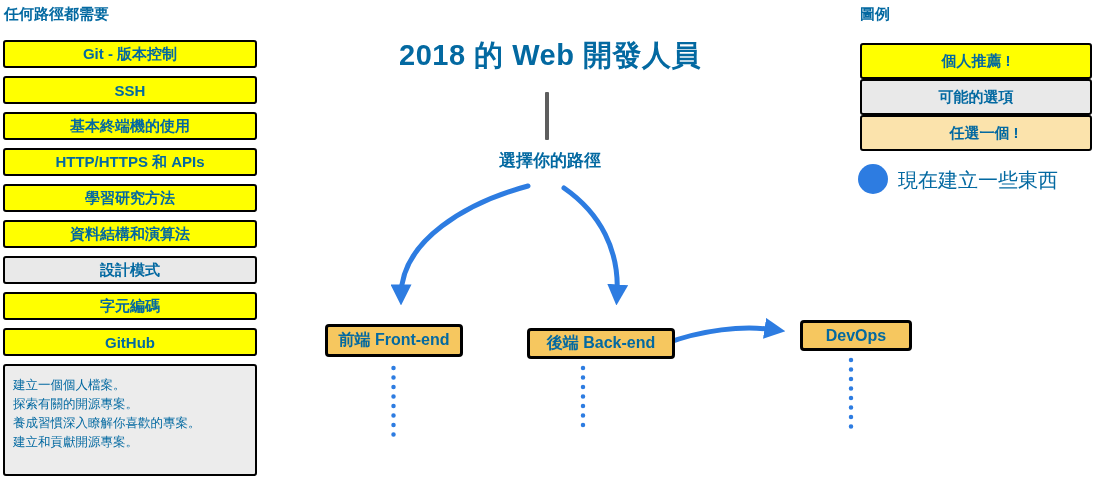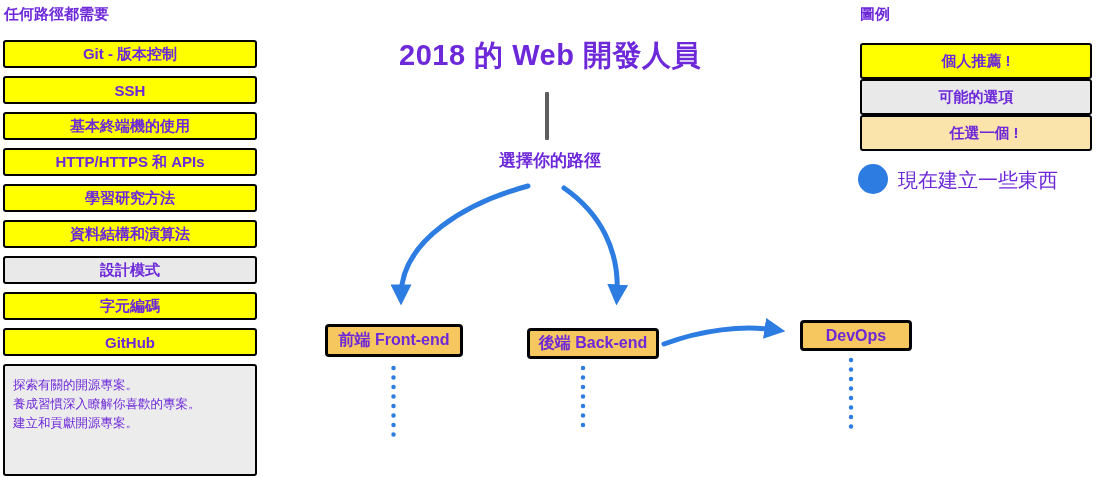--- a/index.html
+++ b/index.html
@@ -2,21 +2,21 @@
 <html><head>
 <meta charset="utf-8">
 <style>
   * { margin:0; padding:0; box-sizing:border-box; }
   html,body { background:#fff; }
   .canvas {
     position:relative;
     width:1099px; height:478px;
     background:#ffffff;
     font-family:"Liberation Sans", sans-serif;
-    color:#6d28d9;
+    color:#0369a1;
     overflow:hidden;
   }
   
   .left-col { position:absolute; left:3px; top:5px; width:254px; }
   .panel-header {
     font-size:15px; font-weight:bold; height:18px; margin-bottom:17px; padding-left:1px;
   }
   .skill-box {
     height:28px; border:2.5px solid #000; border-radius:3px; margin-bottom:8px;
     display:flex; align-items:center; justify-content:center;
@@ -40,21 +40,21 @@
   .subtitle {
     position:absolute; left:445px; top:149px; width:210px;
     text-align:center; font-size:17px; font-weight:bold;
   }
   .node {
     position:absolute; background:#f6c75f; border:3px solid #000; border-radius:4px;
     display:flex; align-items:center; justify-content:center;
     font-size:16px; font-weight:bold;
   }
   .node-frontend { left:325px; top:324px; width:138px; height:33px; }
-  .node-backend  { left:527px; top:328px; width:132px; height:31px; }
+  .node-backend  { left:527px; top:328px; width:148px; height:31px; }
   .node-devops   { left:800px; top:320px; width:112px; height:31px; }
   
   .legend-header { position:absolute; left:860px; top:5px; font-size:15px; font-weight:bold; }
   .legend-box {
     position:absolute; left:860px; width:232px; height:36px;
     border:2.5px solid #000; border-radius:3px;
     display:flex; align-items:center; justify-content:center;
     font-size:15px; font-weight:bold;
   }
   .legend-yellow { top:43px;  background:#ffff00; }
@@ -94,20 +94,21 @@
     <div class="skill-box">Git - 版本控制</div>
     <div class="skill-box">SSH</div>
     <div class="skill-box">基本終端機的使用</div>
     <div class="skill-box">HTTP/HTTPS 和 APIs</div>
     <div class="skill-box">學習研究方法</div>
     <div class="skill-box">資料結構和演算法</div>
     <div class="skill-box gray">設計模式</div>
     <div class="skill-box">字元編碼</div>
     <div class="skill-box">GitHub</div>
     <div class="github-notes">
+      <div>建立一個個人檔案。</div>
       <div>探索有關的開源專案。</div>
       <div>養成習慣深入瞭解你喜歡的專案。</div>
       <div>建立和貢獻開源專案。</div>
     </div>
   </div>
 
   <div class="title">2018 的 Web 開發人員</div>
   <div class="vline"></div>
   <div class="subtitle">選擇你的路徑</div>
 

